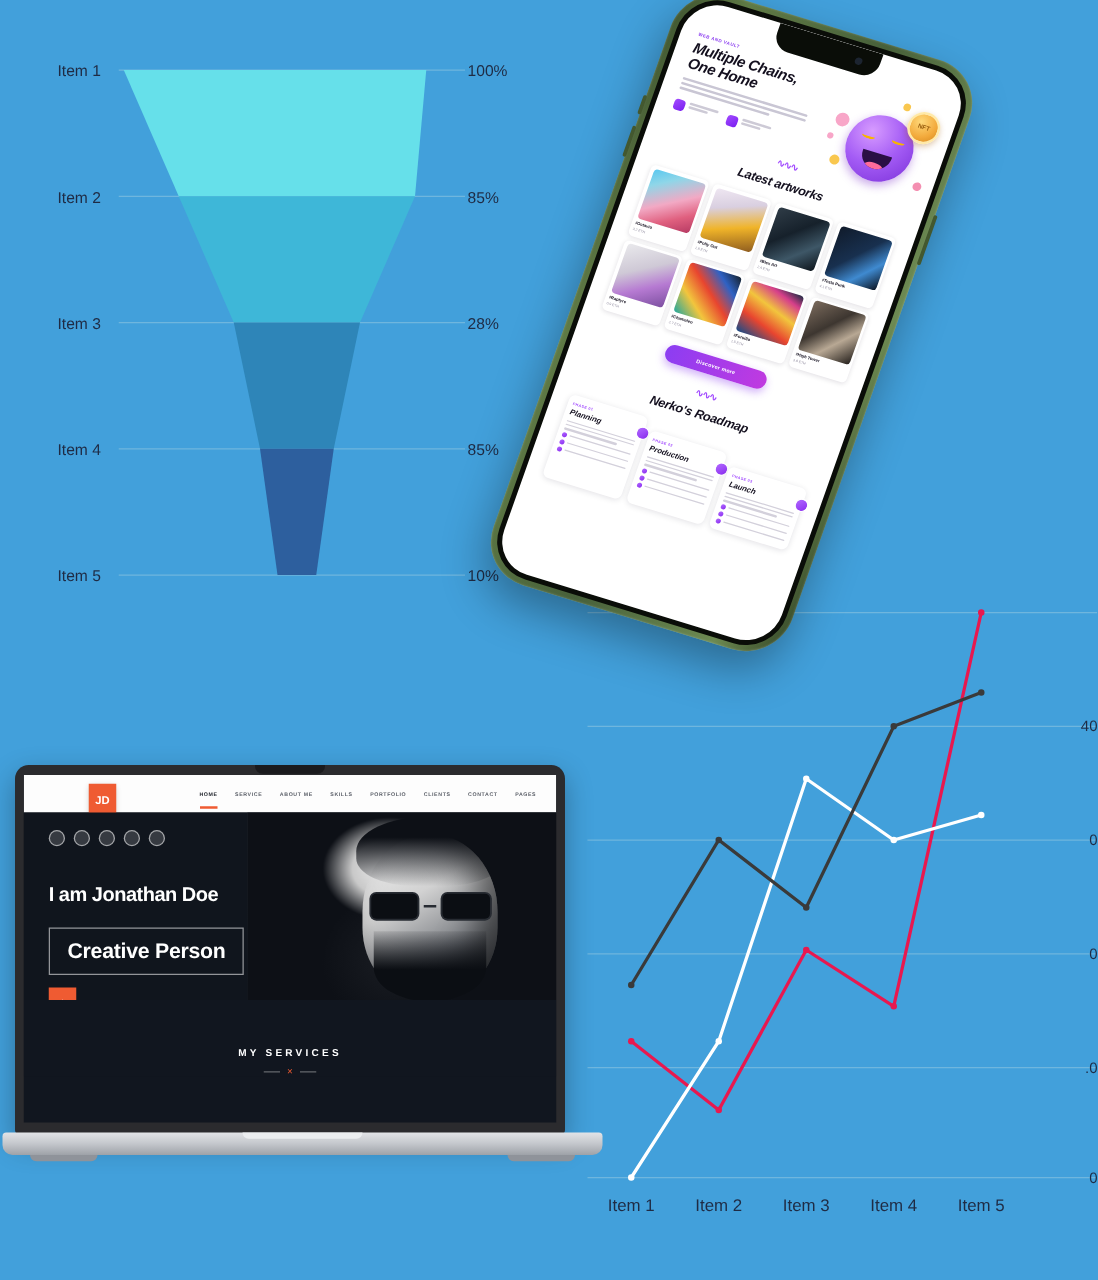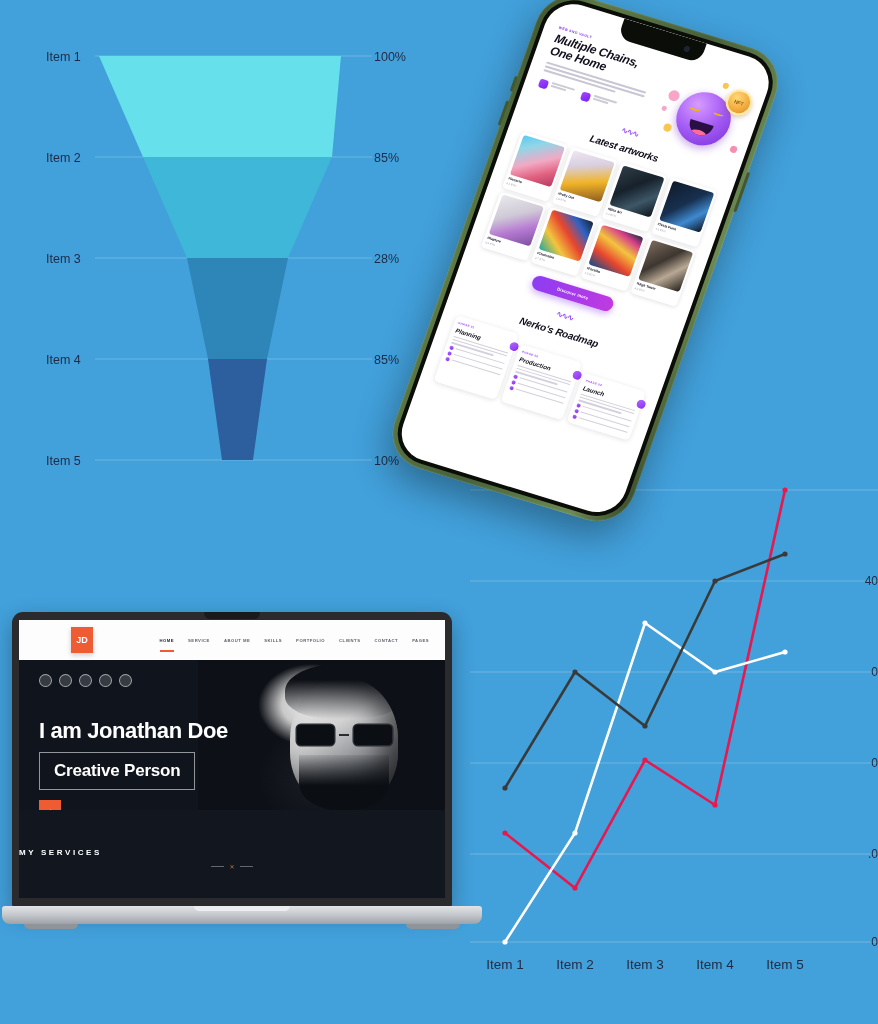--- a/index.html
+++ b/index.html
@@ -190,21 +190,21 @@
     position:absolute; left:50%; top:0; transform:translateX(-50%);
     width:96px; height:5px; background:#eceef0; border-radius:0 0 6px 6px;
   }
   .lt-foot {
     position:absolute; top:312px; width:54px; height:5px;
     background:#8f939a; border-radius:0 0 5px 5px;
   }
 
   
   .ls-nav {
-    height:40px; background:#fdfdfd; display:flex; align-items:center;
+    height:30px; background:#fdfdfd; display:flex; align-items:center;
     padding:0 10px; position:relative;
   }
   .ls-logo {
     width:22px; height:26px; background:#ef5b32; position:absolute;
     left:52px; top:7px; display:flex; align-items:center; justify-content:center;
     color:#fff; font-size:9px; font-weight:800; box-shadow:0 2px 5px rgba(0,0,0,.2);
   }
   .ls-menu { display:flex; gap:14px; margin-left:auto; margin-right:6px; }
   .ls-menu-item { font-size:4.2px; font-weight:700; letter-spacing:.5px; color:#5c6069; text-transform:uppercase; position:relative; }
   .ls-menu-item.active { color:#1b1f27; }
@@ -241,33 +241,33 @@
     background:linear-gradient(180deg,rgba(10,12,17,.1) 0%,#0b0e13 55%);
     border-radius:0 0 48% 48%;
   }
   .ls-dots { position:absolute; left:20px; top:14px; display:flex; gap:7px; }
   .ls-dot {
     width:13px; height:13px; border-radius:50%;
     background:rgba(255,255,255,.16); border:1.6px solid rgba(255,255,255,.55);
   }
   .ls-h1 {
     position:absolute; left:20px; top:58px; color:#fff;
-    font-size:22px; font-weight:700; letter-spacing:-.4px; white-space:nowrap;
+    font-size:16px; font-weight:700; letter-spacing:-.4px; white-space:nowrap;
   }
   .ls-box {
     position:absolute; left:20px; top:92px; padding:8px 14px;
     border:1.4px solid rgba(255,255,255,.55);
   }
   .ls-box span { color:#fff; font-size:17px; font-weight:600; letter-spacing:-.2px; white-space:nowrap; }
   .ls-cta {
     position:absolute; left:20px; top:140px; width:22px; height:22px;
     background:#ef5b32; display:flex; align-items:center; justify-content:center;
     color:#fff; font-size:8px; font-weight:800;
   }
-  .ls-services { background:#11161f; padding-top:38px; }
+  .ls-services { background:#11161f; padding-top:38px; text-align:center; }
   .ls-svc-title {
     color:#fff; font-size:8px; font-weight:800; letter-spacing:2.6px;
   }
   .ls-svc-rule {
     margin:6px auto 0; display:flex; align-items:center; justify-content:center; gap:5px;
     color:#ef5b32; font-size:6px;
   }
   .ls-svc-rule i { display:block; width:13px; height:1px; background:rgba(255,255,255,.35); }
 </style>
 </head>

